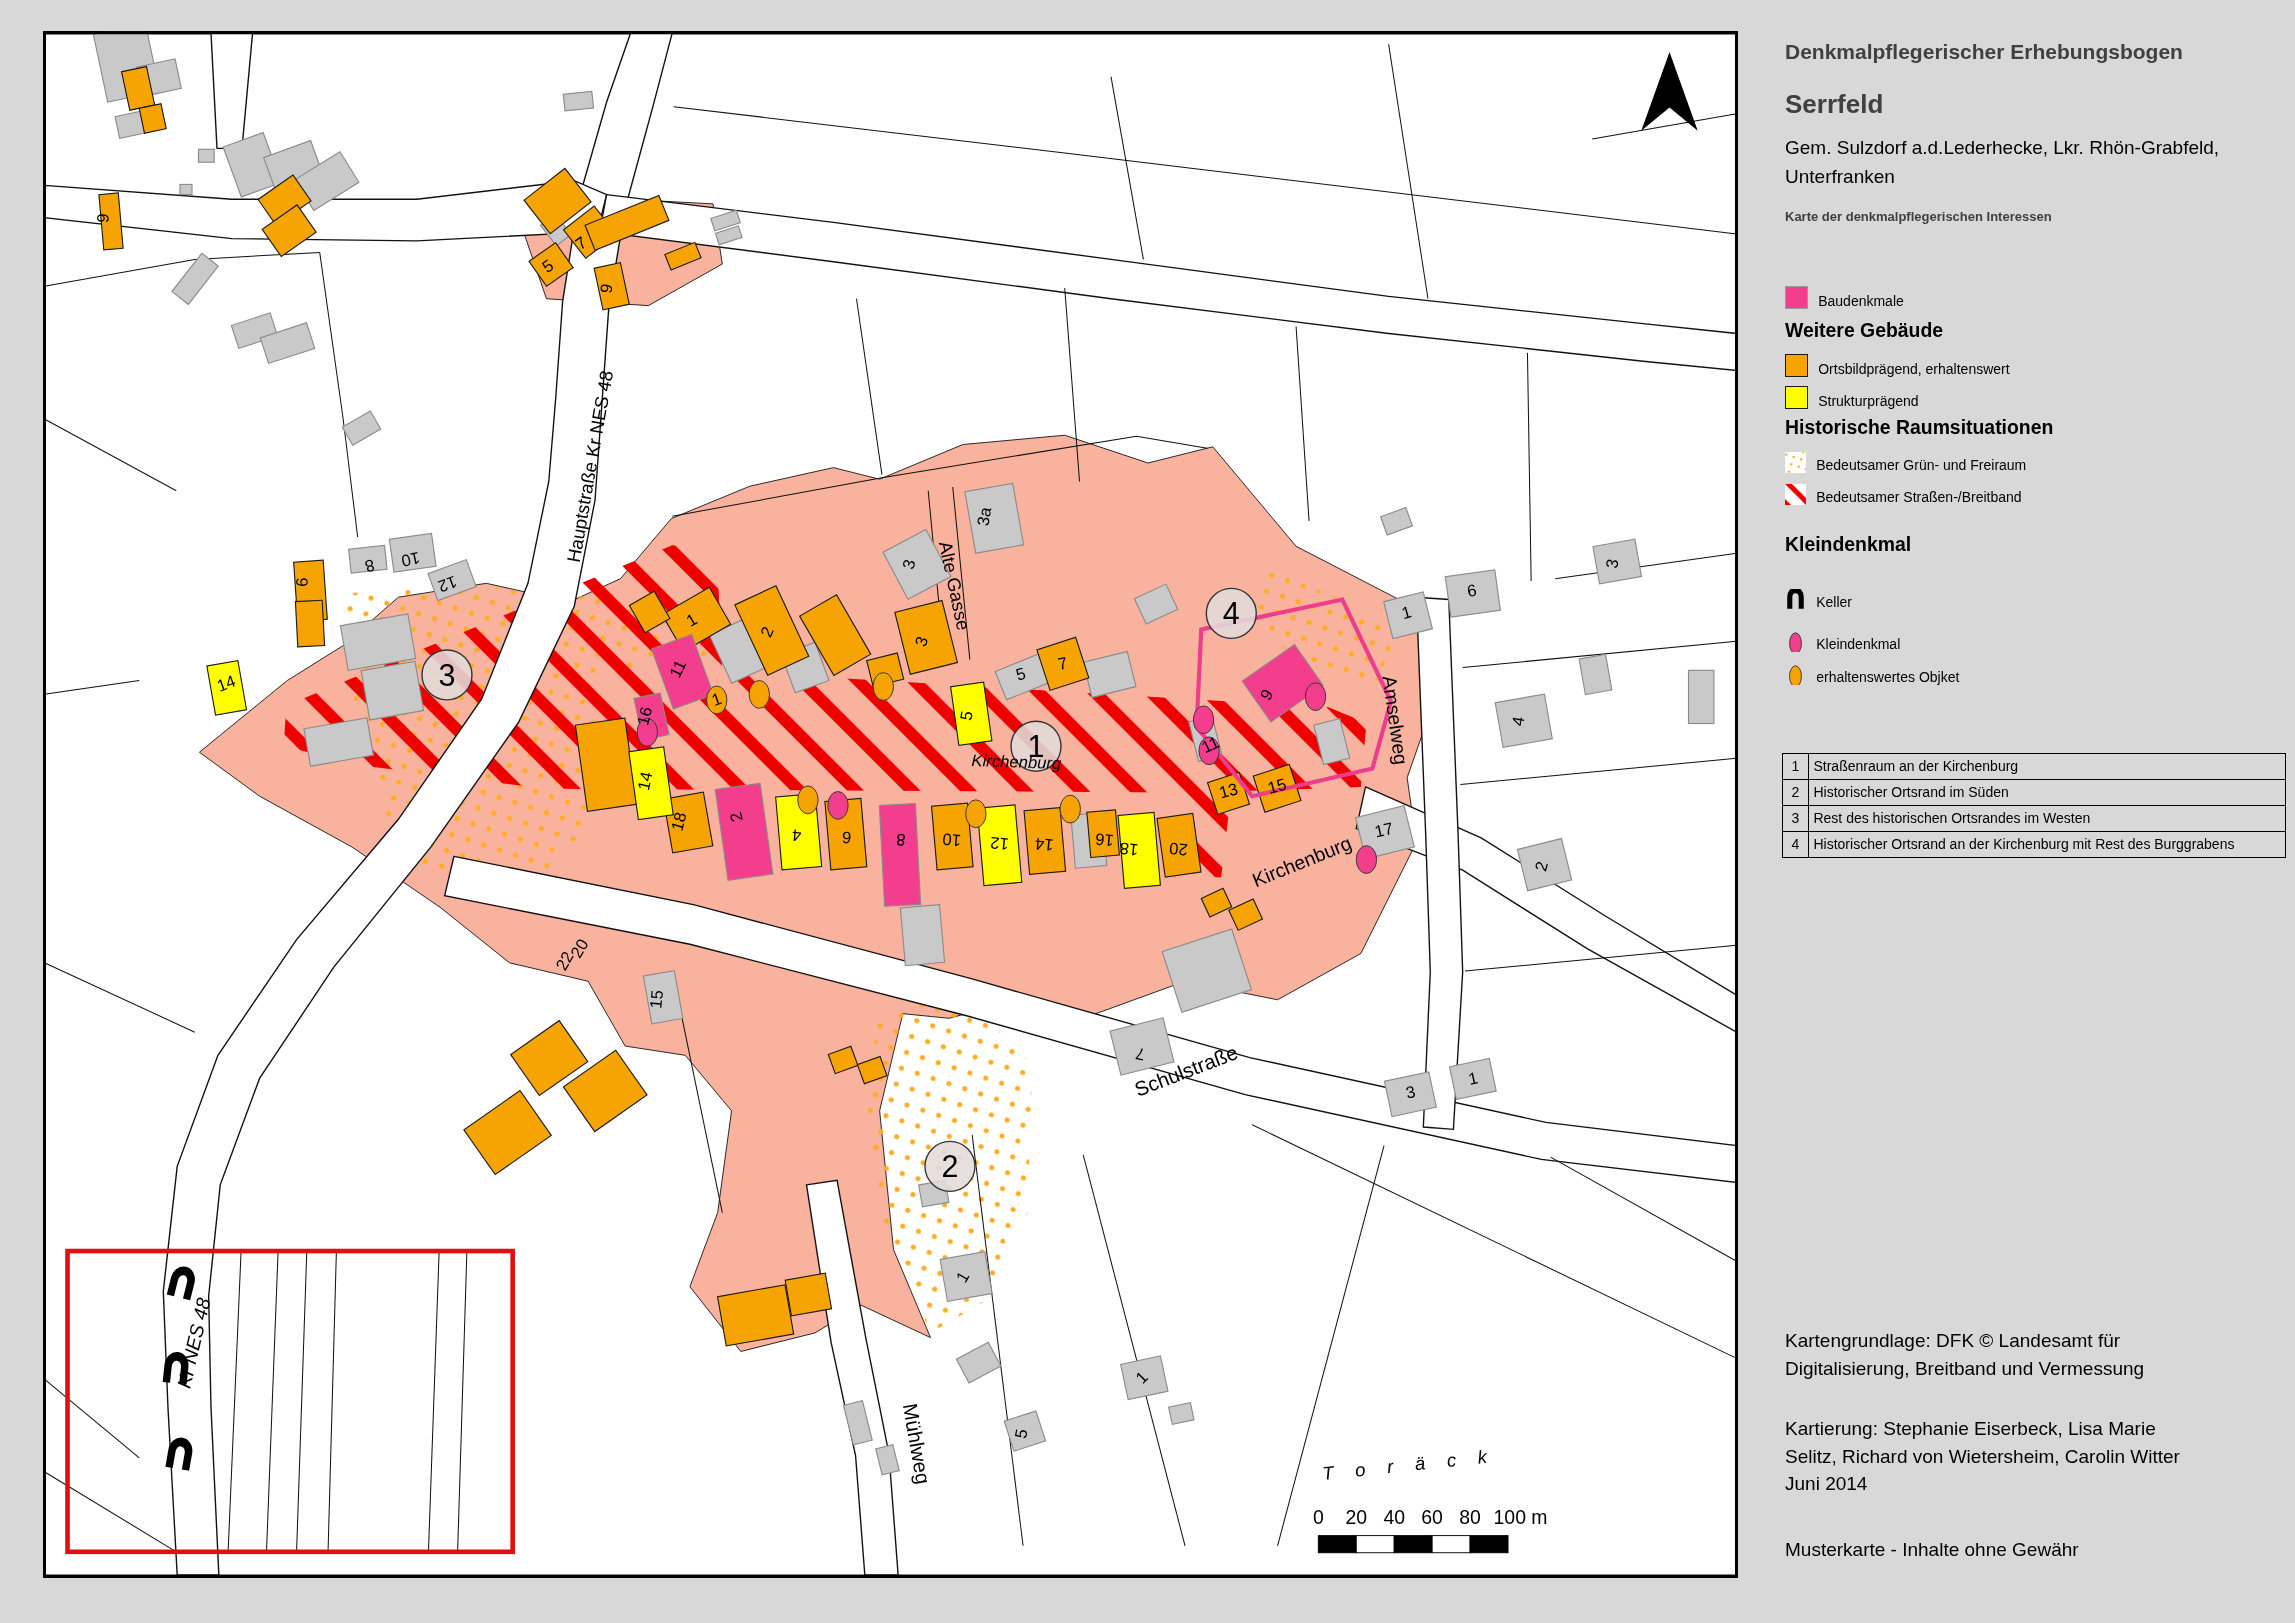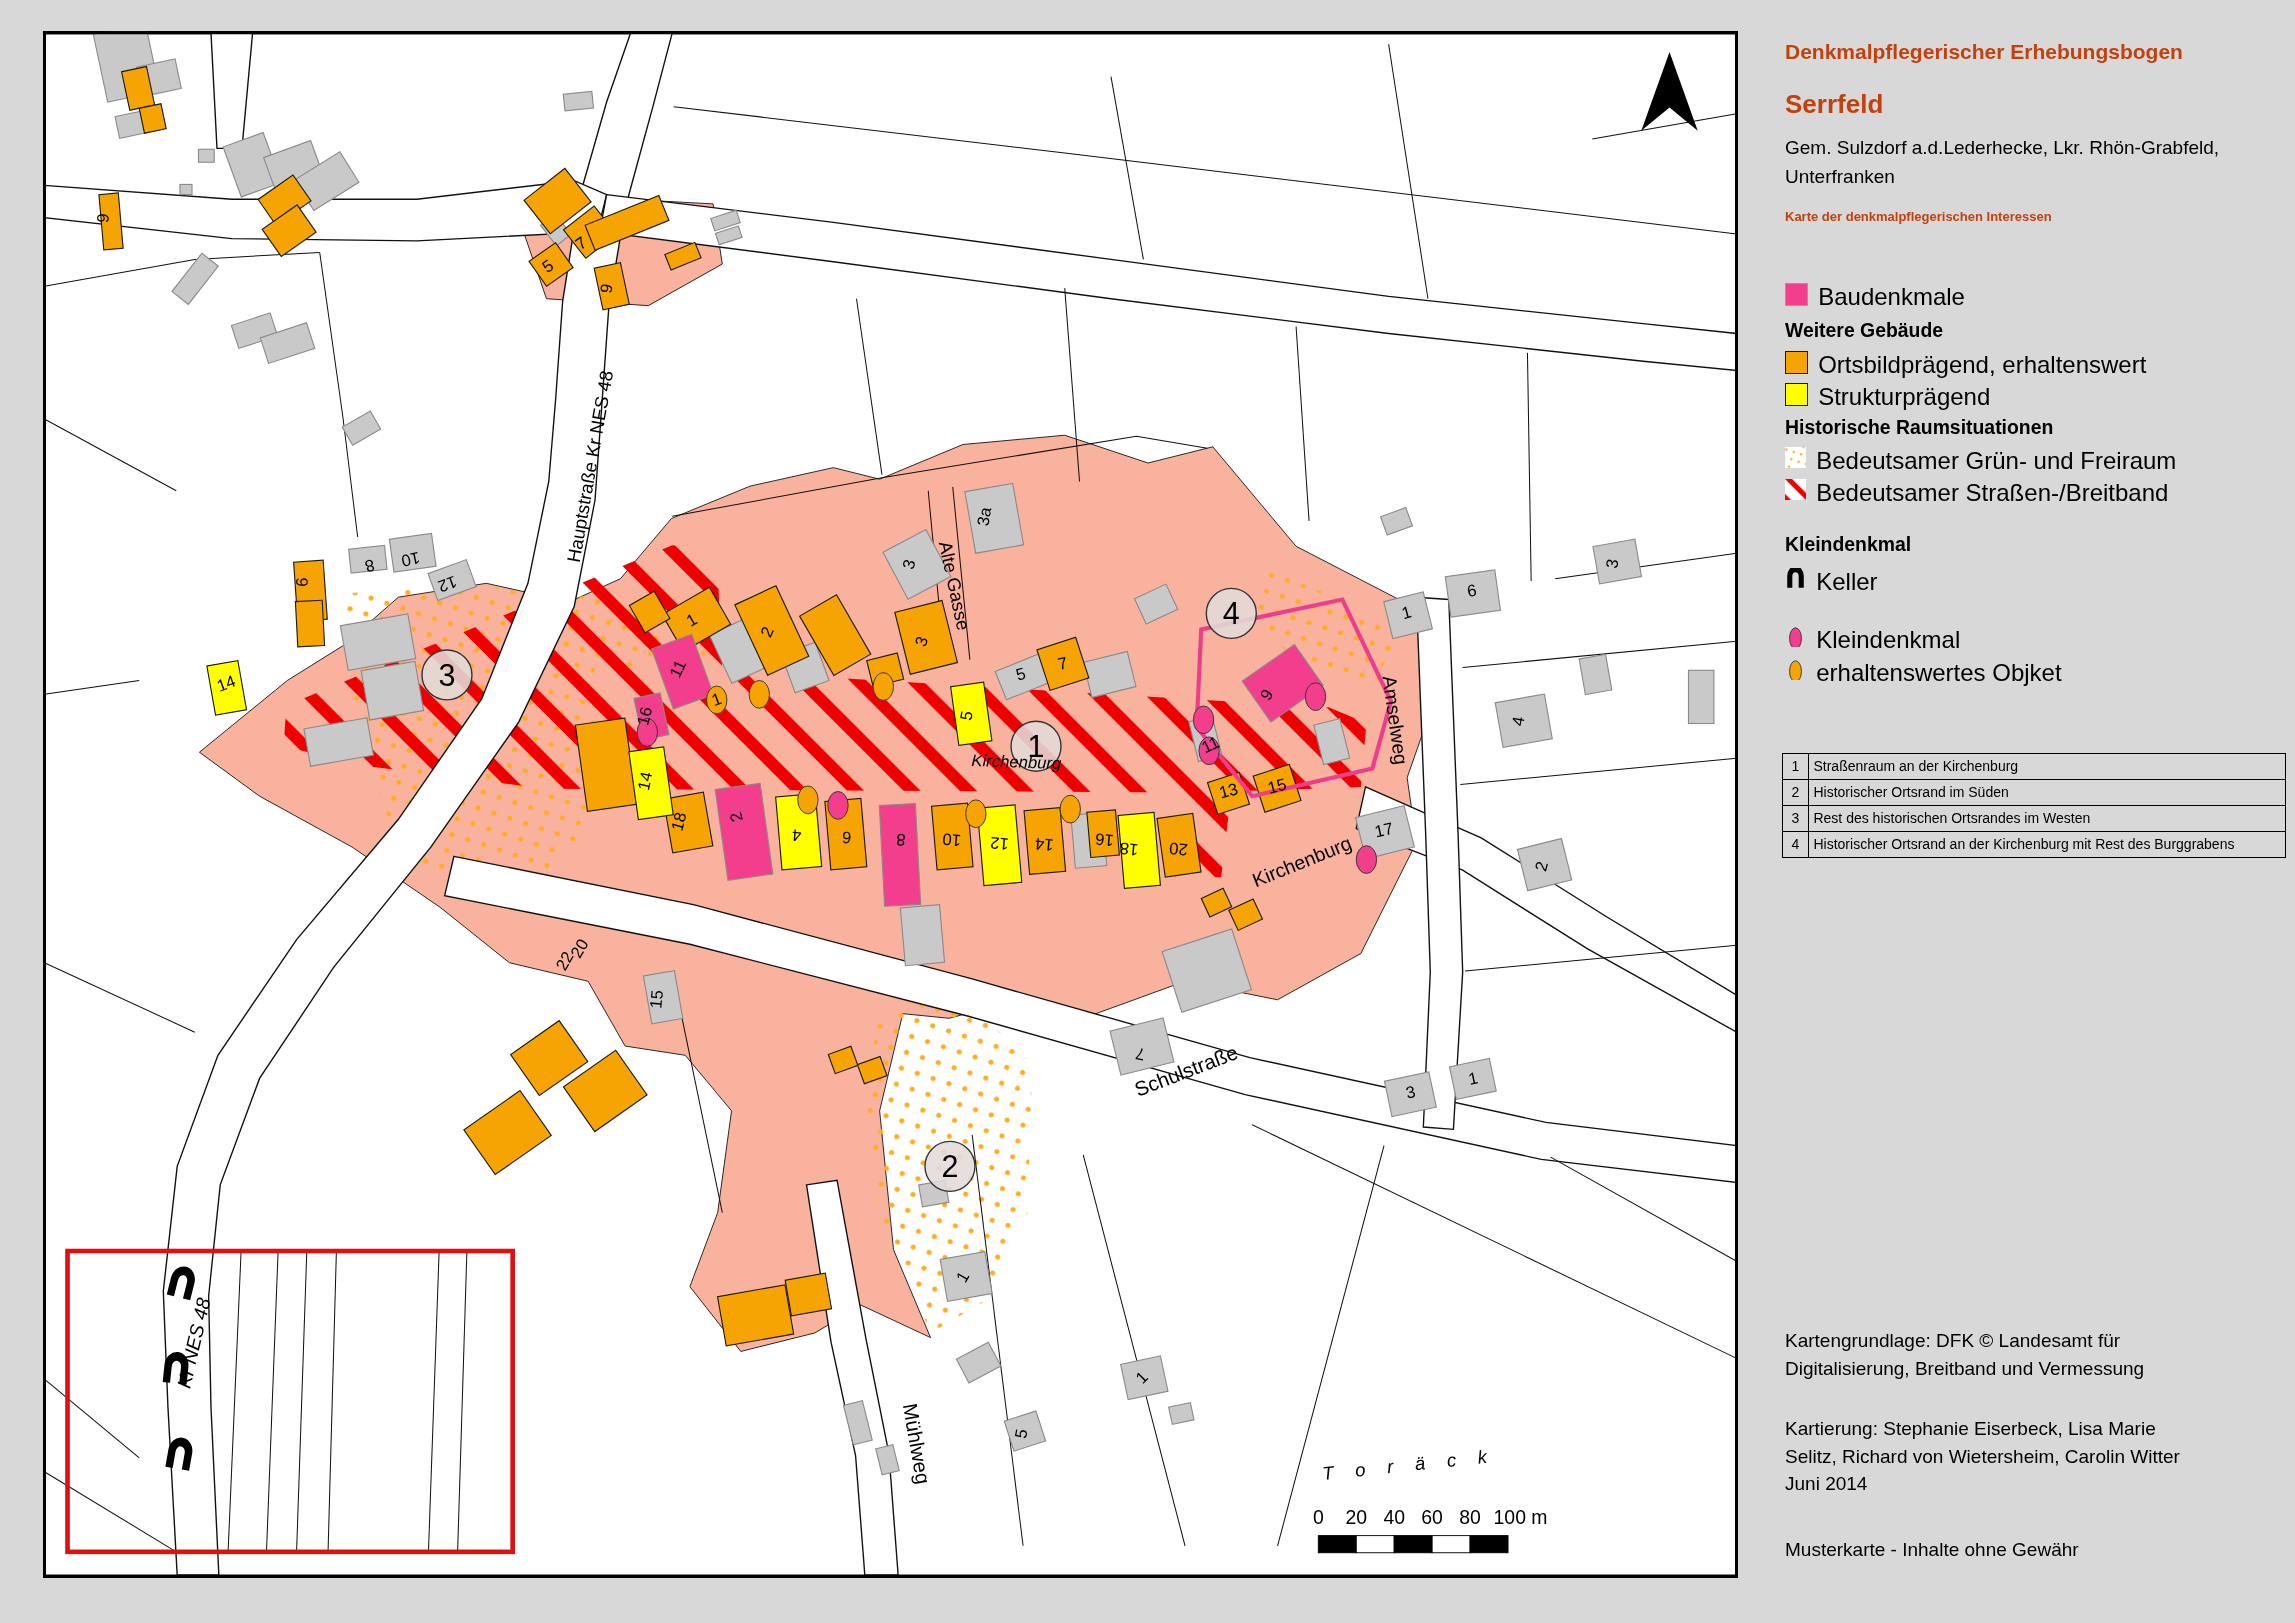--- a/index.html
+++ b/index.html
@@ -1,26 +1,26 @@
 <!DOCTYPE html>
 <html style="font-size:7.4px"><head>
 <meta charset="utf-8">
 <style>
   html,body{margin:0;padding:0}
   body{width:2295px;height:1623px;background:#D8D8D8;position:relative;
        font-family:"Liberation Sans",sans-serif;color:#000;overflow:hidden}
   #mapsvg{position:absolute;left:43px;top:31px}
   svg text{font-family:"Liberation Sans",sans-serif;fill:#000}
   .sb{position:absolute;left:1785px;width:472px}
-  .red{color:#c2410c}
+  .red{color:#404040}
   .t1{top:40px;font-size:21px;font-weight:bold}
   .t2{top:89px;font-size:26px;font-weight:bold}
   .t3{top:134px;font-size:19px;line-height:1.5}
   .t4{top:209px;font-size:13px;font-weight:bold}
-  .lgrow{position:absolute;left:1785px;height:26px;display:flex;align-items:flex-start;gap:10.2px;font-size:24px}
+  .lgrow{position:absolute;left:1785px;height:26px;display:flex;align-items:flex-end;gap:10.2px;font-size:14px}
   .lghead{position:absolute;left:1785px;font-size:19.4px;font-weight:bold}
   .sw{width:21px;height:21px;flex:0 0 auto}
   .swpink{background:#F23E8C;border:0.9px solid #9a9a9a}
   .sworange{background:#F6A304;border:0.9px solid #1a1a1a}
   .swyellow{background:#FFFF00;border:0.9px solid #1a1a1a}
   #dftable{position:absolute;left:1782px;top:753px;width:504px;border-collapse:collapse;font-size:14px}
   #dftable td{border:0.9px solid #000;padding:2.8px 4.6px;height:19.4px;background:#D8D8D8}
   #dftable td.num{width:15.7px;text-align:center}
   .credits{position:absolute;left:1785px;font-size:19px;line-height:1.46}
   .ital{}

